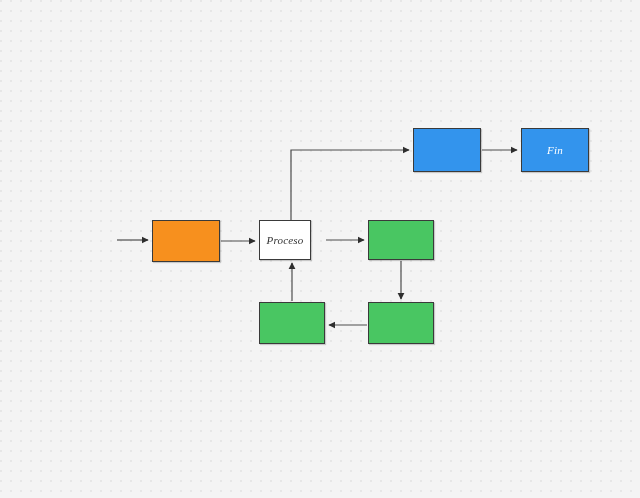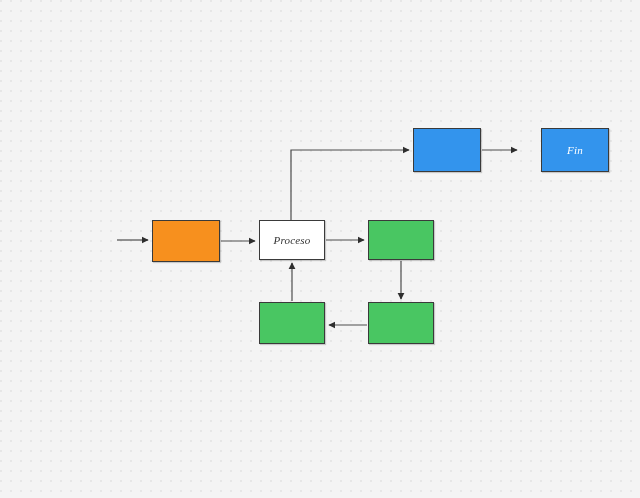--- a/index.html
+++ b/index.html
@@ -76,37 +76,37 @@
     <line x1="367" y1="325" x2="329" y2="325" stroke="#4d4d4d" stroke-width="1.2" marker-end="url(#arrowhead)"></line>
 
     <line x1="292" y1="301" x2="292" y2="263" stroke="#4d4d4d" stroke-width="1.2" marker-end="url(#arrowhead)"></line>
   </svg>
 
 
   <div class="node" style="left:152px; top:220px; width:68px; height:42px; background:#f7901e;">
     <span class="node-label" style="color:#333333;"></span>
   </div>
 
-  <div class="node" style="left:259px; top:220px; width:66px; height:40px; background:#ffffff;">
+  <div class="node" style="left:259px; top:220px; width:52px; height:40px; background:#ffffff;">
     <span class="node-label" style="color:#333333;">Proceso</span>
   </div>
 
   <div class="node" style="left:368px; top:220px; width:66px; height:40px; background:#49c662;">
     <span class="node-label" style="color:#333333;"></span>
   </div>
 
   <div class="node" style="left:368px; top:302px; width:66px; height:42px; background:#49c662;">
     <span class="node-label" style="color:#333333;"></span>
   </div>
 
   <div class="node" style="left:259px; top:302px; width:66px; height:42px; background:#49c662;">
     <span class="node-label" style="color:#333333;"></span>
   </div>
 
   <div class="node" style="left:413px; top:128px; width:68px; height:44px; background:#3394ed;">
     <span class="node-label" style="color:#ffffff;"></span>
   </div>
 
-  <div class="node" style="left:521px; top:128px; width:68px; height:44px; background:#3394ed;margin-left:20px;">
+  <div class="node" style="left:521px; top:128px; width:68px; height:44px; background:#3394ed;">
     <span class="node-label" style="color:#ffffff;">Fin</span>
   </div>
 
 </div>
 
 </body></html>

